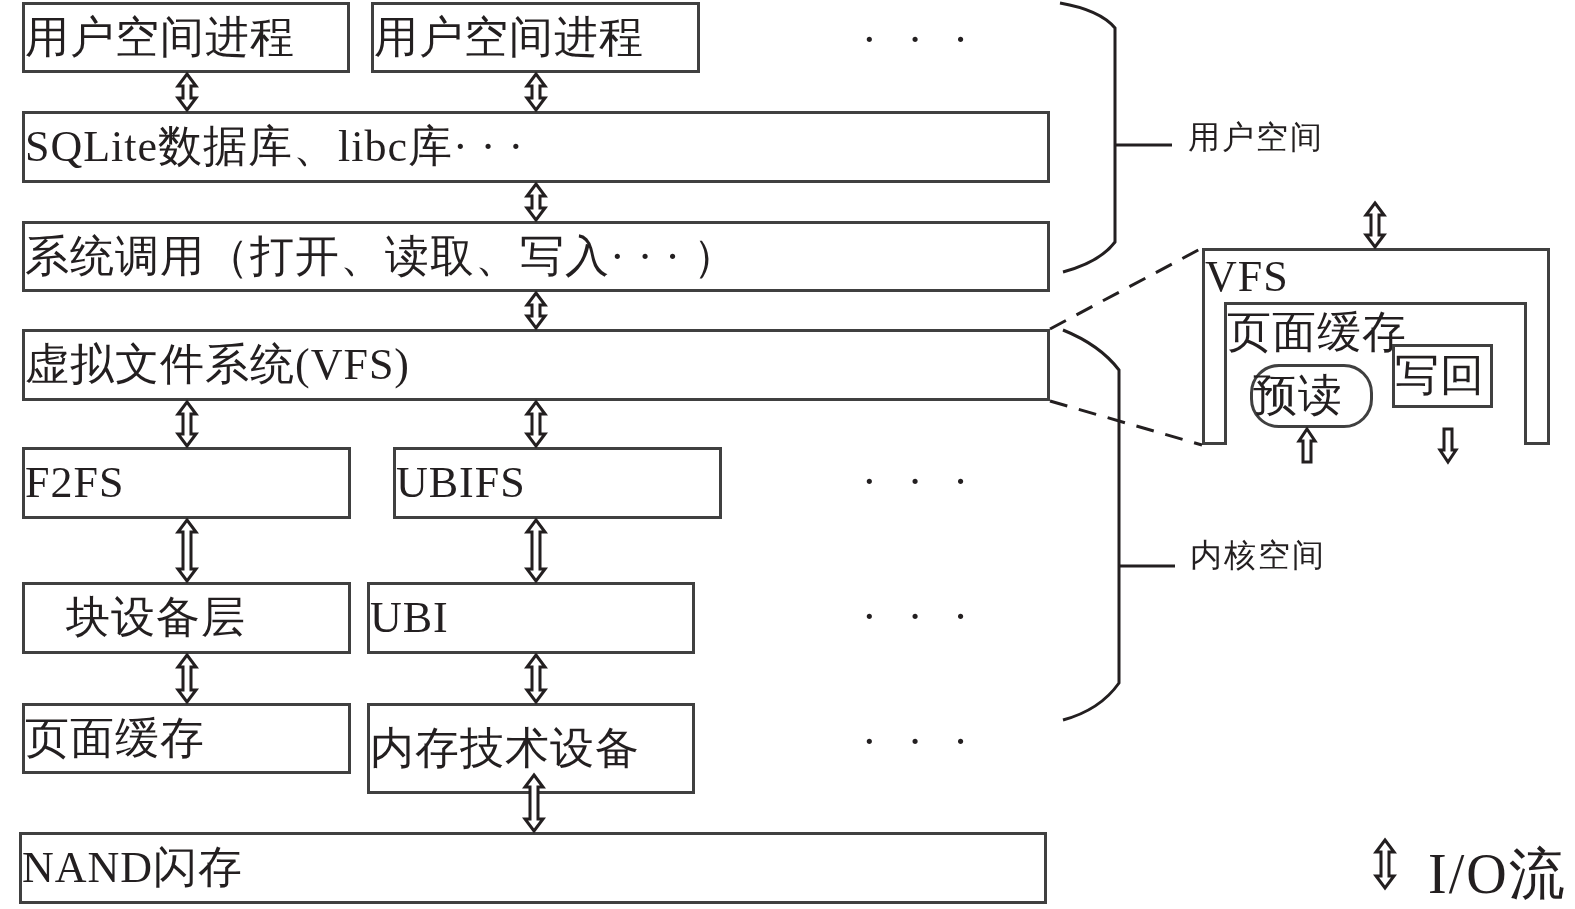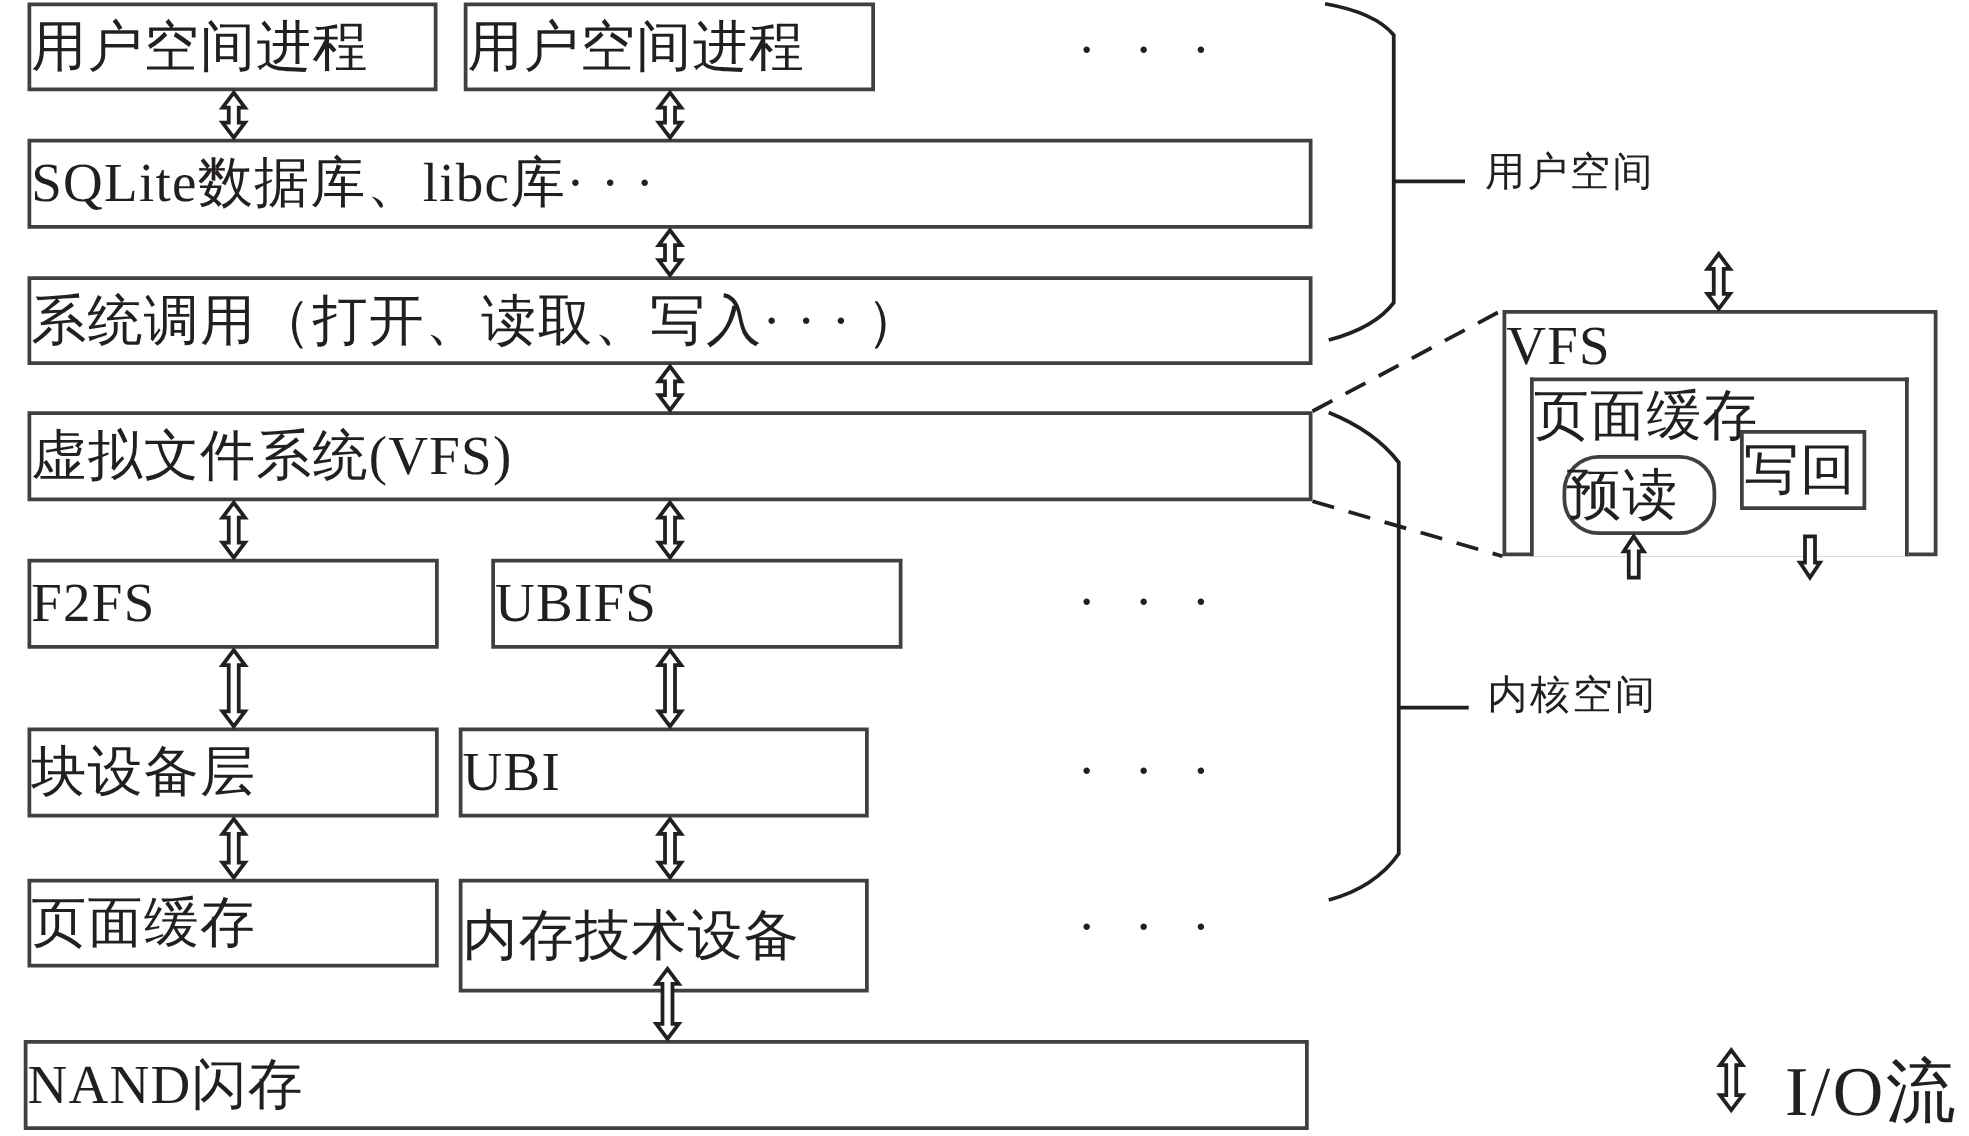--- a/index.html
+++ b/index.html
@@ -38,21 +38,21 @@
 </div>
 
 <div class="box" style="left:22px;top:447px;width:329px;height:72px;">
   <span class="lbl">F2FS</span>
 </div>
 <div class="box" style="left:393px;top:447px;width:329px;height:72px;">
   <span class="lbl">UBIFS</span>
 </div>
 <div class="dots" style="left:862px;top:460px;">· · ·</div>
 
-<div class="box" style="left:22px;top:582px;width:329px;height:72px;">
+<div class="box" style="left:22px;top:582px;width:329px;height:72px;padding-left:41px;">
   <span class="lbl">块设备层</span>
 </div>
 <div class="box" style="left:367px;top:582px;width:328px;height:72px;">
   <span class="lbl">UBI</span>
 </div>
 <div class="dots" style="left:862px;top:595px;">· · ·</div>
 
 <div class="box" style="left:22px;top:703px;width:329px;height:71px;">
   <span class="lbl">页面缓存</span>
 </div>

